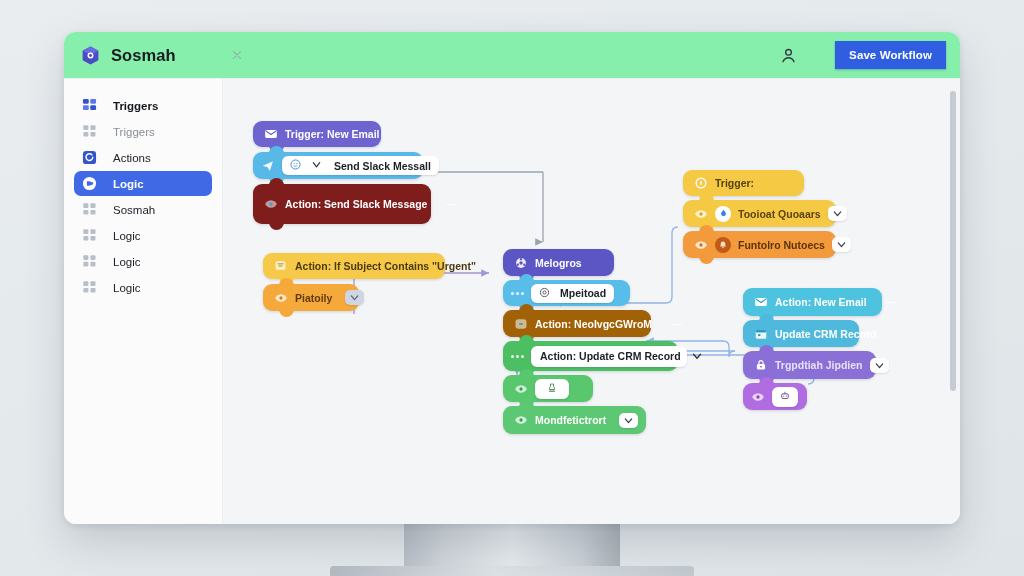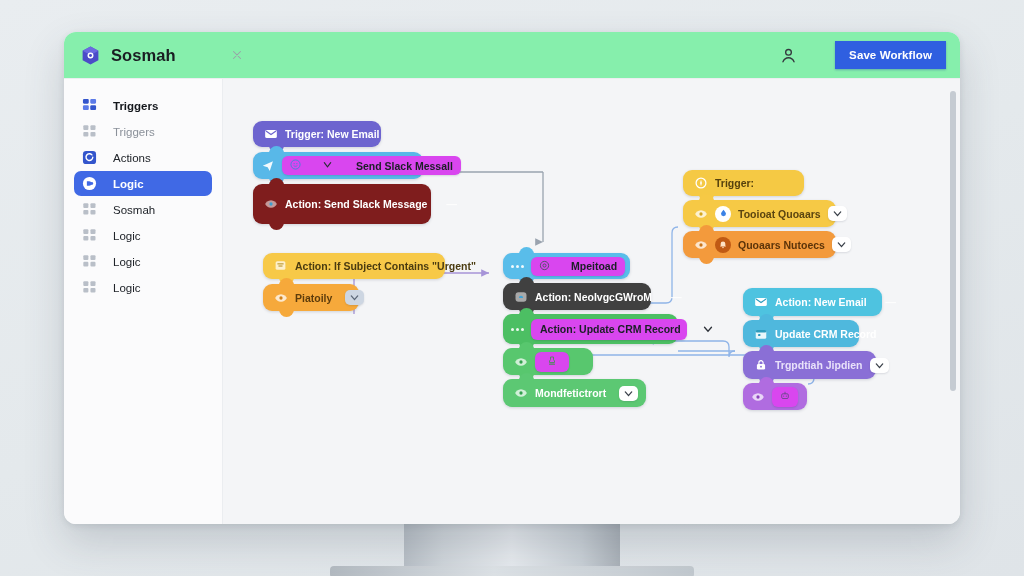--- a/index.html
+++ b/index.html
@@ -92,22 +92,22 @@
     content: ""; position: absolute; left: 16px; bottom: -6px;
     width: 15px; height: 8px; border-radius: 0 0 8px 8px;
     background: inherit;
   }
   .tab::before {
     content: ""; position: absolute; left: 16px; top: -6px;
     width: 15px; height: 8px; border-radius: 8px 8px 0 0;
     background: inherit;
   }
   .pill {
-    background: #d946ef; border-radius: 6px; padding: 3px 8px;
-    display: flex; align-items: center; gap: 21px;
+    background: #ffffff; border-radius: 6px; padding: 3px 8px;
+    display: flex; align-items: center; gap: 10px;
     color: #1b1f26; font-size: 10.5px; font-weight: 700;
     box-shadow: 0 1px 2px rgba(20,30,60,.14);
   }
   .chev { width: 13px; height: 13px; display:block; color:#3a4049; }
   .chev-box {
     background:#fff; border-radius:5px; padding:2px 4px; display:flex;
     align-items:center; justify-content:center;
     box-shadow: 0 1px 2px rgba(20,30,60,.12);
   }
   .dash { margin-left: auto; padding-left: 12px; font-weight: 700; opacity:.85; }
@@ -353,39 +353,51 @@
           <span>Piatoily</span>
           <span class="chev-box" style="margin-left:6px; background:#cdd6e2;">
             <svg viewBox="0 0 24 24" width="11" height="11" fill="none" stroke="#5a6676" stroke-width="2.8" stroke-linecap="round">
                 <path d="M5 8.5l7 8 7-8"></path>
               </svg>
           </span>
         </div>
       </div>
 
       <div class="node" style="left:280px; top:170px;">
+        <div class="blk notch" style="background:#5b56c4; height:27px; width:111px;">
+          <span class="ico">
+            <svg viewBox="0 0 24 24" width="14" height="14">
+                <circle cx="12" cy="12" r="8.4" fill="#ffffff" opacity=".9"></circle>
+                <circle cx="12" cy="12" r="3" fill="#5b56c4"></circle>
+                <circle cx="12" cy="5.4" r="2" fill="#5b56c4"></circle>
+                <circle cx="17.6" cy="15" r="2" fill="#5b56c4"></circle>
+                <circle cx="6.4" cy="15" r="2" fill="#5b56c4"></circle>
+              </svg>
+          </span>
+          <span>Melogros</span>
+        </div>
 
         <div class="blk tab notch" style="background:#59bdea; height:26px; width:127px; margin-top:4px; padding-left:8px;">
           <span class="dots">
               <i></i>
               <i></i>
               <i></i>
             </span>
           <span class="pill">
             <span>
               <svg viewBox="0 0 24 24" width="11" height="11">
                   <circle cx="12" cy="12" r="9" fill="none" stroke="#4a5160" stroke-width="2"></circle>
                   <circle cx="12" cy="12" r="3.4" fill="none" stroke="#4a5160" stroke-width="2"></circle>
                 </svg>
             </span>
             <span>Mpeitoad</span>
           </span>
         </div>
 
-        <div class="blk tab notch" style="background:#404040; height:27px; width:148px; margin-top:4px;">
+        <div class="blk tab notch" style="background:#a16207; height:27px; width:148px; margin-top:4px;">
           <span class="ico">
             <svg viewBox="0 0 24 24" width="14" height="14">
                 <rect x="2.6" y="4" width="18.8" height="16" rx="5" fill="#ffffff" opacity=".55"></rect>
                 <path d="M8.4 13.6a3.6 3.6 0 0 1 7.2 0z" fill="#3fa3d6"></path>
               </svg>
           </span>
           <span>Action: NeoIvgcGWroM</span>
           <span class="dash">—</span>
         </div>
 
@@ -476,21 +488,21 @@
                 <path d="M12 5.5c5 0 9 4 10 6.5-1 2.5-5 6.5-10 6.5S3 14.5 2 12c1-2.5 5-6.5 10-6.5z" fill="#ffffff" opacity=".75"></path>
                 <circle cx="12" cy="12" r="2.8" fill="#c8751c"></circle>
               </svg>
           </span>
           <span class="circ-ico" style="background:#c05a14;">
             <svg viewBox="0 0 24 24" width="10" height="10">
                 <path d="M12 3.4a5.6 5.6 0 0 1 5.6 5.6v4l1.6 2.4H4.8L6.4 13V9A5.6 5.6 0 0 1 12 3.4z" fill="#ffe2c4"></path>
                 <circle cx="12" cy="18.2" r="1.8" fill="#ffe2c4"></circle>
               </svg>
           </span>
-          <span>Quoaars Nutoecs</span>
+          <span>Funtolro Nutoecs</span>
           <span class="chev-box" style="margin-left:auto;">
             <svg viewBox="0 0 24 24" width="11" height="11" fill="none" stroke="#3a4049" stroke-width="2.8" stroke-linecap="round">
                 <path d="M5 8.5l7 8 7-8"></path>
               </svg>
           </span>
         </div>
       </div>
 
       <div class="node" style="left:520px; top:209px;">
         <div class="blk notch" style="background:#4ec3e0; height:28px; width:139px;">

